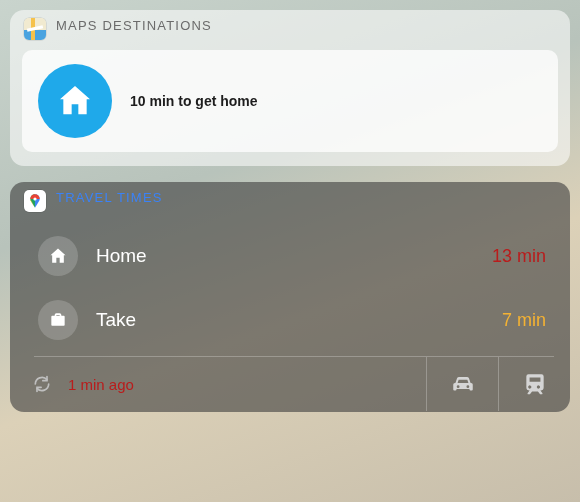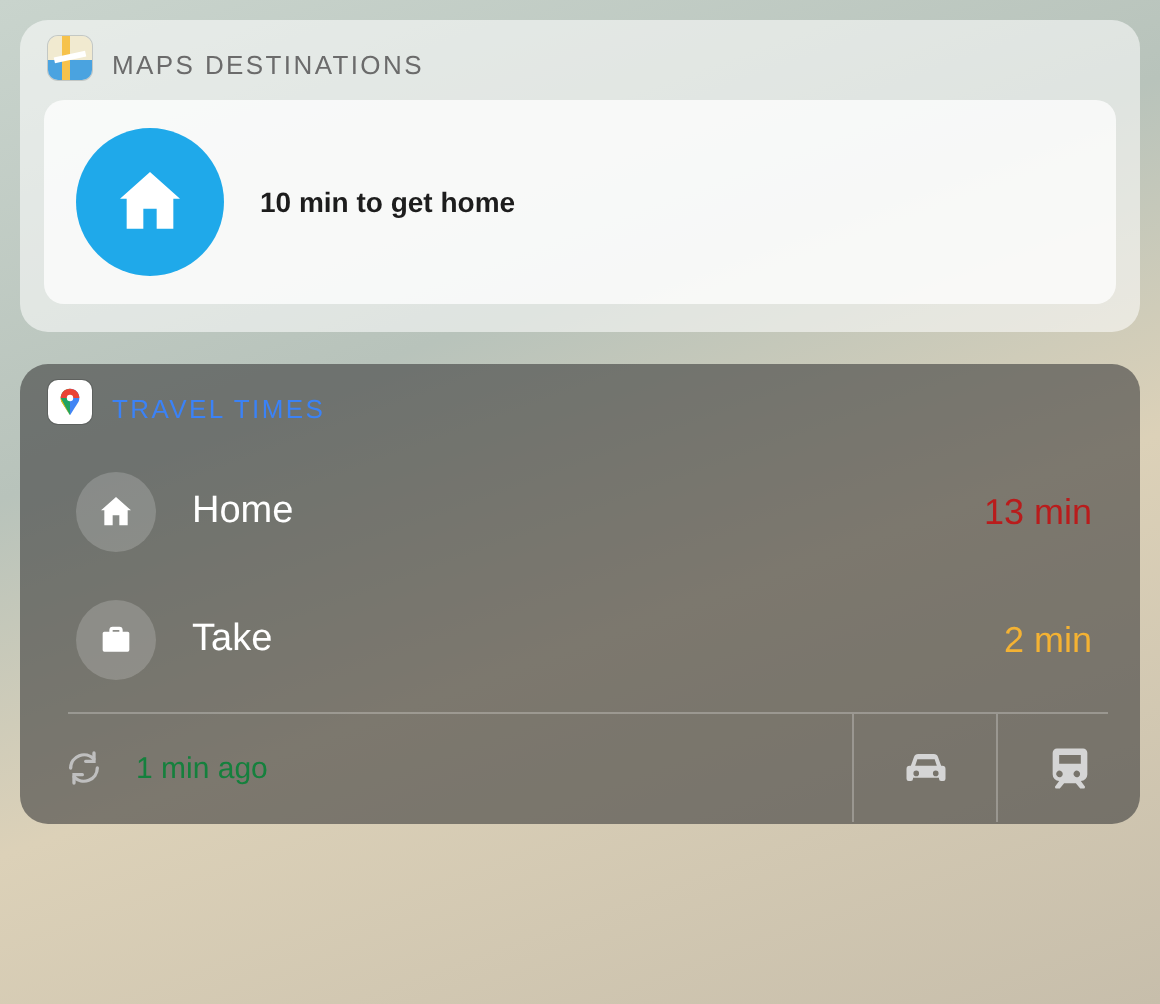--- a/index.html
+++ b/index.html
@@ -21,21 +21,21 @@
     background: rgba(255,255,255,0.55);
     color: #3b3b3b;
   }
   .widget-dark {
     background: rgba(60,60,60,0.60);
     color: #eaeaea;
   }
 
   .wh {
     display: flex;
-    align-items: flex-end;
+    align-items: flex-start;
     padding: 8px 14px 6px 14px;
     gap: 10px;
   }
   .wh-title {
     font-size: 13px;
     letter-spacing: 1.2px;
   }
   .widget-light .wh-title { color: #6b6b6b; }
   .widget-dark  .wh-title { color: #3b82f6; }
 
@@ -140,21 +140,21 @@
     color:#d2d2d2;
   }
   .tt-refresh {
     padding: 0 8px 0 22px;
     display:flex;align-items:center;
   }
   .tt-refresh svg{ width:20px;height:20px;stroke:#bfbfbf;fill:none;stroke-width:2;}
   .tt-ago {
     flex:1;
     display:flex;align-items:center;
-    font-size:15px;color:#15803d;
+    font-size:15px;color:#b91c1c;
     padding-left:8px;
   }
   .mode-btn {
     width:72px;
     border-left:1px solid rgba(255,255,255,0.25);
     display:flex;align-items:center;justify-content:center;
   }
   .mode-btn svg { width:26px;height:26px;fill:#d5d5d5; }
 </style>
 </head>
@@ -202,21 +202,21 @@
       <div class="tt-time tt-time-red">13 min</div>
     </div>
 
     <div class="tt-row">
       <div class="tt-icon">
         <svg viewBox="0 0 24 24">
             <path d="M10 4h4a2 2 0 0 1 2 2v1h3a1 1 0 0 1 1 1v10a1 1 0 0 1-1 1H5a1 1 0 0 1-1-1V8a1 1 0 0 1 1-1h3V6a2 2 0 0 1 2-2zm0 3h4V6h-4v1z"></path>
           </svg>
       </div>
       <div class="tt-label">Take</div>
-      <div class="tt-time tt-time-amber">2 min</div>
+      <div class="tt-time tt-time-amber">7 min</div>
     </div>
 
     <div class="hr"></div>
 
     <div class="tt-footer">
       <div class="tt-refresh">
         <svg viewBox="0 0 24 24">
           <path d="M4 12a8 8 0 0 1 13.9-5.3M20 12a8 8 0 0 1-13.9 5.3" stroke-linecap="round"></path>
           <path d="M18 3v5h-5M6 21v-5h5" stroke-linecap="round"></path>
         </svg>

